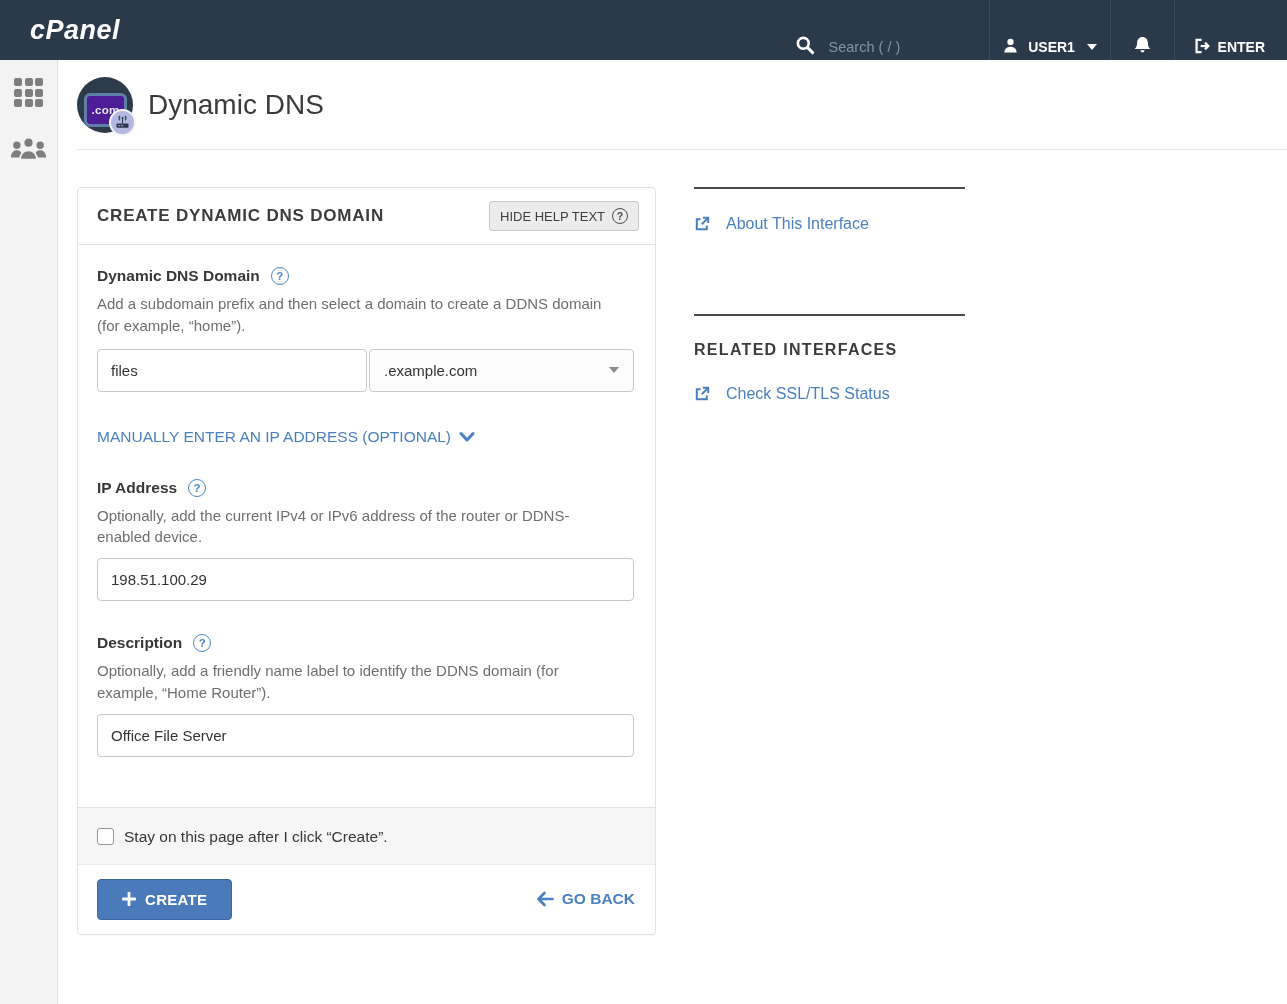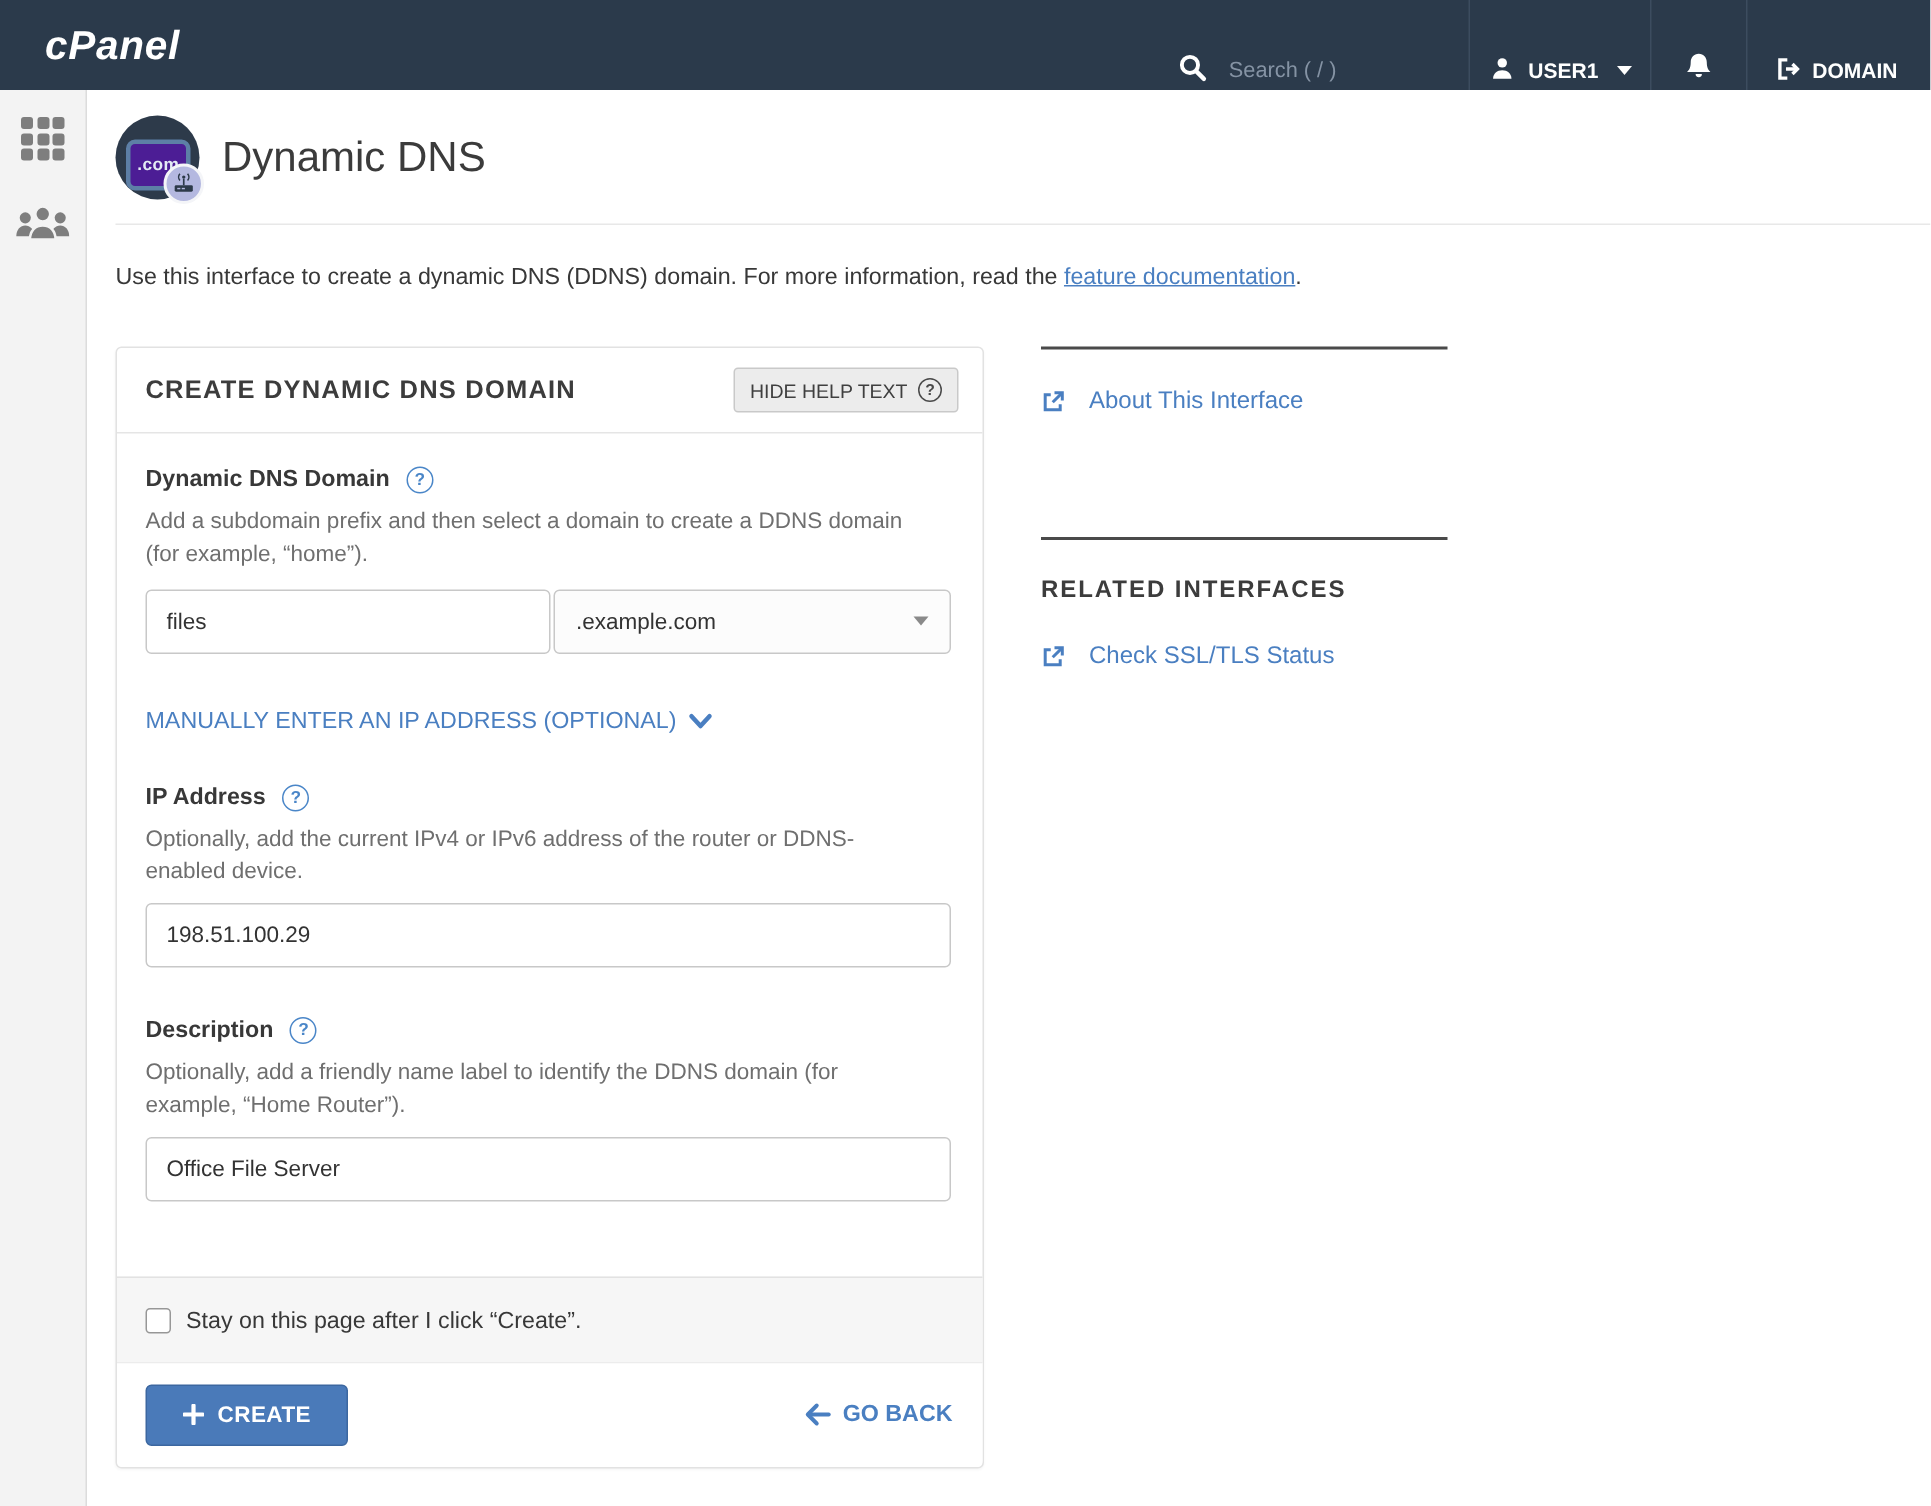--- a/index.html
+++ b/index.html
@@ -144,21 +144,21 @@
   <div class="nav-divider"></div>
 
   <div class="nav-section nav-logout">
     <span>
       <svg width="18" height="18" viewBox="0 0 20 20">
           <path d="M9.5 3.2H4v13.6h5.5" fill="none" stroke="#fff" stroke-width="2.5"></path>
           <line x1="8.5" y1="10" x2="16.6" y2="10" stroke="#fff" stroke-width="2.5"></line>
           <path d="M13.3 6.3 17 10l-3.7 3.7" fill="none" stroke="#fff" stroke-width="2.5"></path>
         </svg>
     </span>
-    <span>DOMAIN</span>
+    <span>ENTER</span>
   </div>
 </div>
 
 <div class="page-wrap">
 
   <div class="sidebar">
     <div class="sb-icon grid-icon">
       <span></span>
         <span></span>
         <span></span>
@@ -196,21 +196,20 @@
             <rect x="4.4" y="11.9" width="2.2" height="1" fill="#b4b8e0"></rect>
             <rect x="7.6" y="11.9" width="2.2" height="1" fill="#b4b8e0"></rect>
           </svg>
         </div>
       </div>
       <h1 class="page-title">Dynamic DNS</h1>
     </div>
 
     <hr class="title-rule">
 
-    <p class="intro"><span>Use this interface to create a dynamic DNS (DDNS) domain. For more information, read the </span><a>feature documentation</a><span>.</span></p>
 
     <div class="columns">
 
       <div class="card">
 
         <div class="card-header">
           <h2>CREATE DYNAMIC DNS DOMAIN</h2>
           <button class="hide-help-btn">
             <span>HIDE HELP TEXT</span>
             <span class="q-dark"></span>

